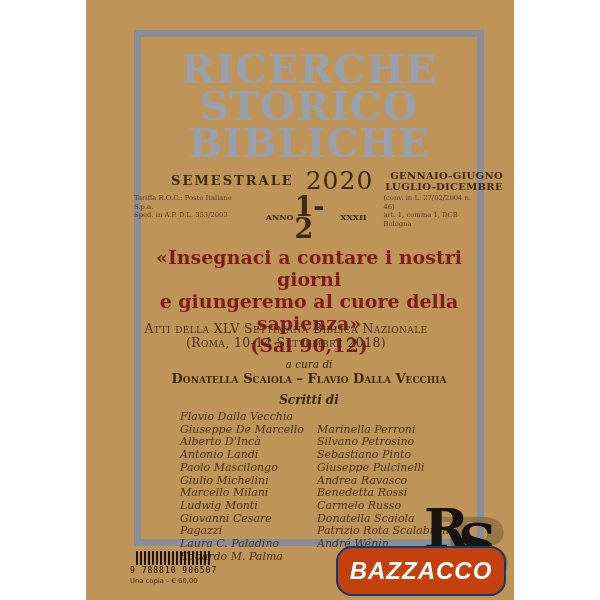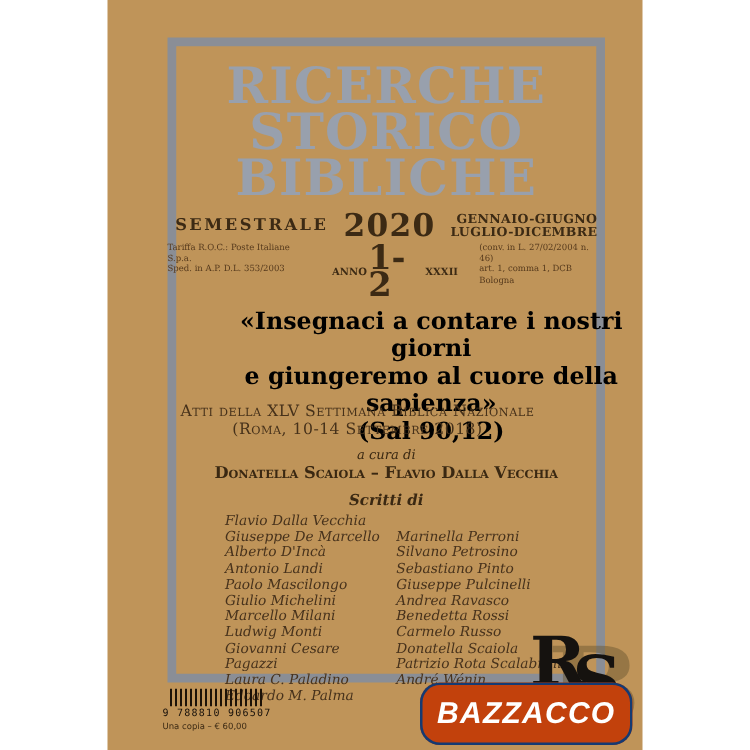--- a/index.html
+++ b/index.html
@@ -16,38 +16,38 @@
     border:7px solid #8a8e96;box-sizing:border-box;z-index:1;
   }
   
   .masthead{
     position:absolute;left:48px;top:50px;width:350px;text-align:center;
     color:#98a0ad;font-weight:bold;font-size:40px;line-height:37px;
     letter-spacing:1px;z-index:2;
   }
   .pubrow{
     position:absolute;left:48px;top:166px;width:350px;display:flex;
-    justify-content:center;align-items:center;gap:12px;color:#3c2a14;z-index:2;
+    justify-content:center;align-items:center;gap:12px;color:#3c2a14;z-index:2;padding-left:28px;
   }
   .freq{font-size:13px;letter-spacing:2px;font-weight:bold;}
-  .year{font-size:25px;font-weight:bold;letter-spacing:1px;}
+  .year{font-size:25px;font-weight:normal;letter-spacing:1px;}
   .period{font-size:10px;line-height:11px;text-align:right;font-weight:bold;letter-spacing:.3px;}
   .postalrow{
     position:absolute;left:48px;top:194px;width:350px;display:flex;
     justify-content:center;align-items:flex-start;gap:17px;color:#55391c;z-index:2;
   }
   .fineprint{font-size:6.8px;line-height:8.5px;}
   .fineprint.right{text-align:left;}
   .annogrp{display:flex;align-items:flex-end;color:#3c2a14;margin-top:2px;}
   .annolbl,.vol{font-size:8px;font-weight:bold;margin-bottom:18px;}
   .issue{font-size:27px;font-weight:bold;line-height:22px;margin:0 1px;}
   
   .quote{
     position:absolute;left:48px;top:246px;width:350px;text-align:center;
-    font-size:19px;font-weight:bold;color:#000000;line-height:22px;z-index:2;padding-left:36px;
+    font-size:19px;font-weight:bold;color:#7f1d1d;line-height:22px;z-index:2;
   }
   .acts{
     position:absolute;left:48px;top:322px;width:304px;text-align:center;
     font-variant:small-caps;font-size:12.5px;line-height:13.5px;
     color:#46311a;letter-spacing:.4px;z-index:2;
   }
   .cura{
     position:absolute;left:48px;top:358px;width:350px;text-align:center;
     color:#3a2812;z-index:2;
   }

